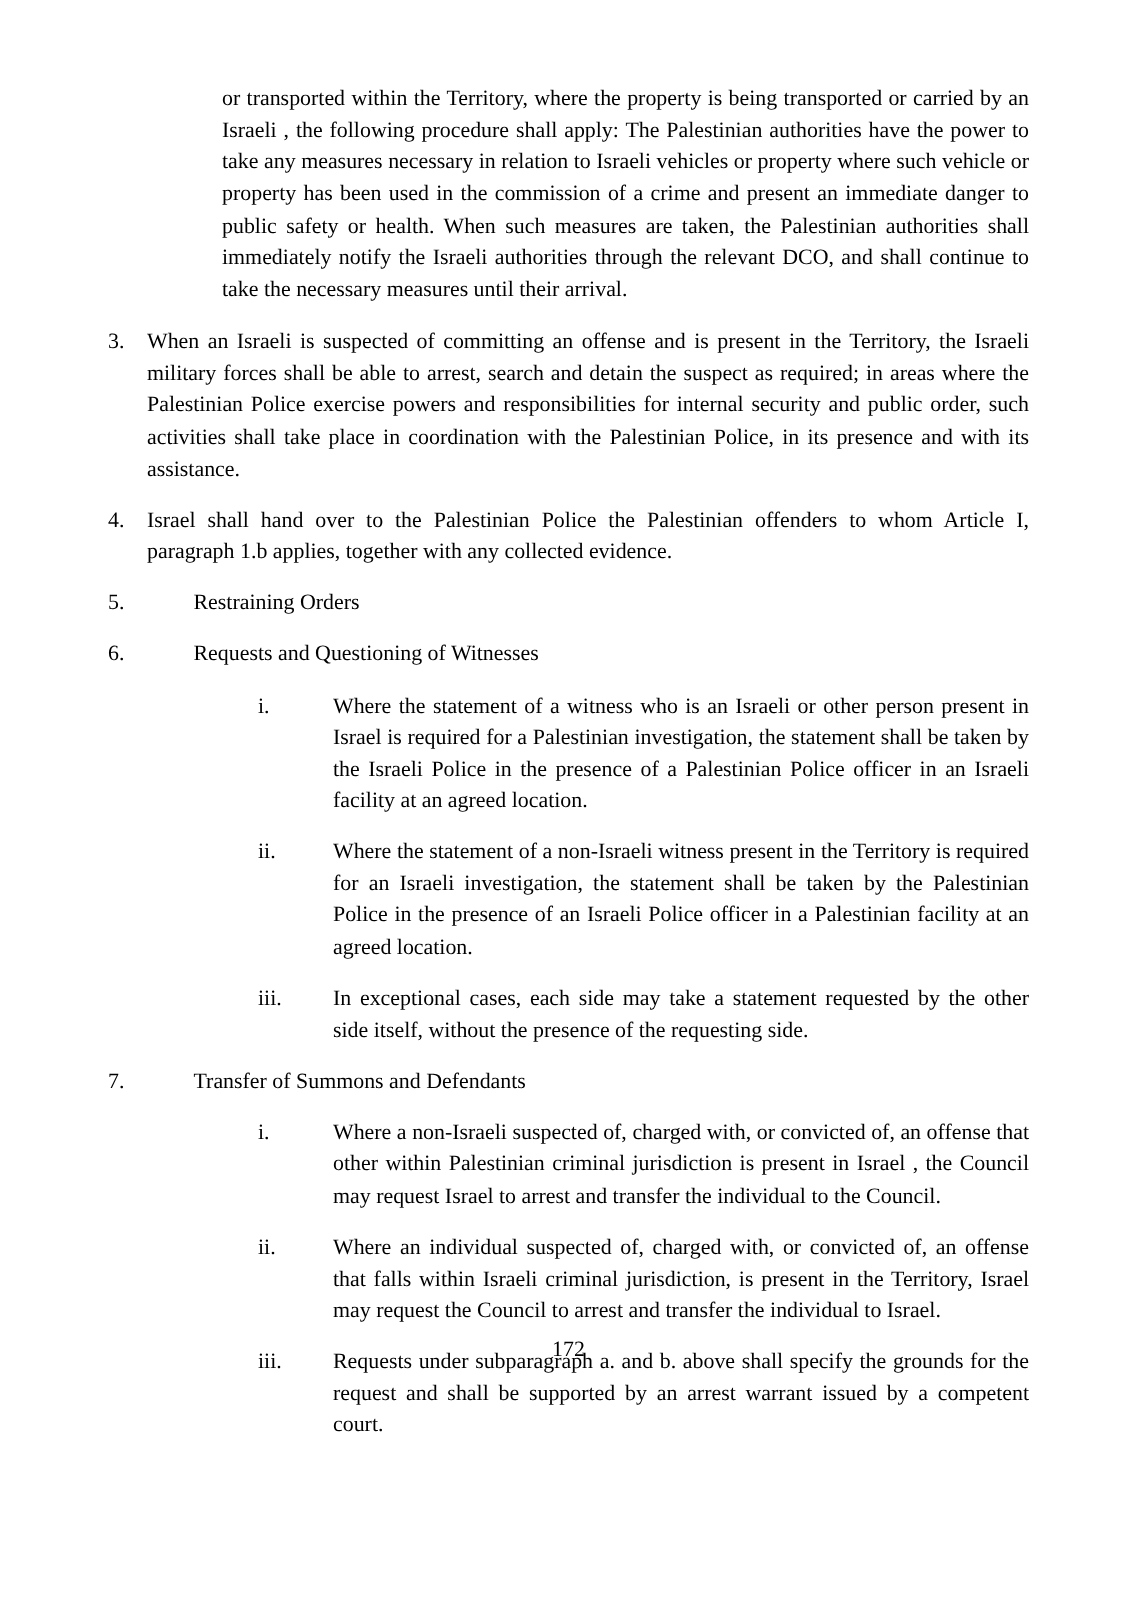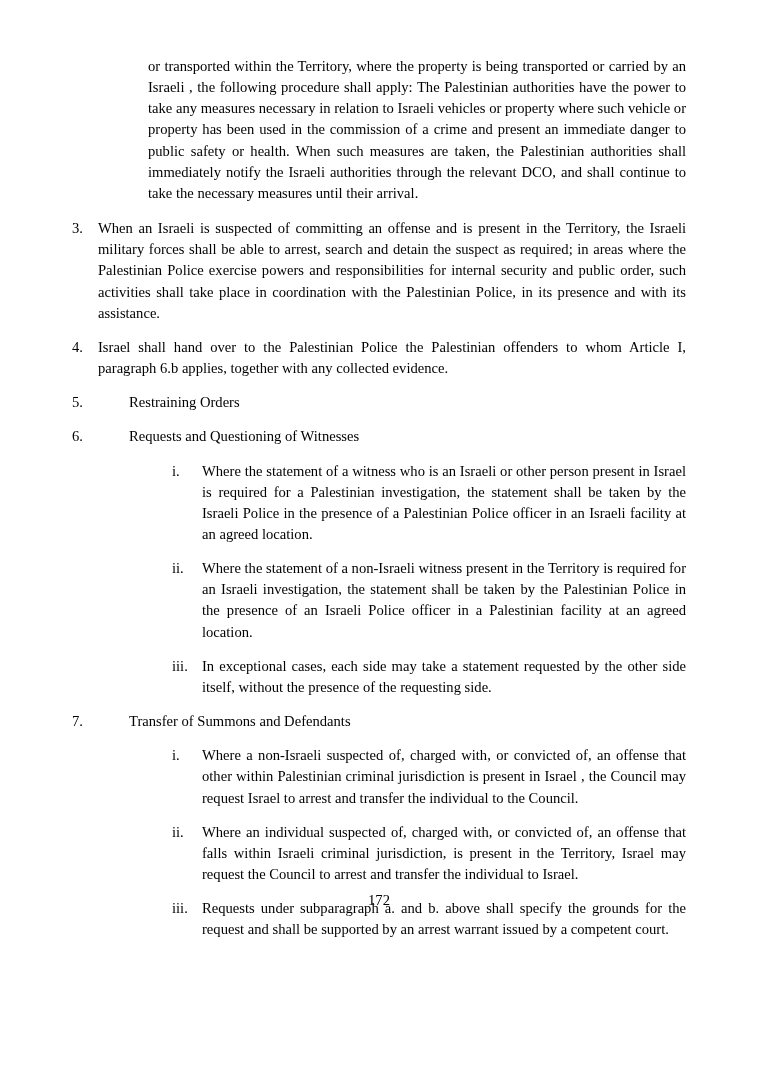--- a/index.html
+++ b/index.html
@@ -69,20 +69,21 @@
   .roman .rnum {
     position: absolute;
     left: 0;
     top: 0;
     width: 26px;
     text-align: left;
   }
   .roman .txt {
     display: block;
     text-align: justify;
+    margin-left: 20px;
   }
   .page-number {
     position: absolute;
     left: 0;
     right: 0;
     bottom: 46px;
     text-align: center;
     font-size: 14.6px;
   }
 </style>
@@ -94,21 +95,21 @@
 
     <p class="cont-para">or transported within the Territory, where the property is being transported or carried by an Israeli , the following procedure shall apply: The Palestinian authorities have the power to take any measures necessary in relation to Israeli vehicles or property where such vehicle or property has been used in the commission of a crime and present an immediate danger to public safety or health. When such measures are taken, the Palestinian authorities shall immediately notify the Israeli authorities through the relevant DCO, and shall continue to take the necessary measures until their arrival.</p>
 
     <div class="clause">
       <span class="num">3.</span>
       <span class="txt">When an Israeli is suspected of committing an offense and is present in the Territory, the Israeli military forces shall be able to arrest, search and detain the suspect as required; in areas where the Palestinian Police exercise powers and responsibilities for internal security and public order, such activities shall take place in coordination with the Palestinian Police, in its presence and with its assistance.</span>
     </div>
 
     <div class="clause">
       <span class="num">4.</span>
-      <span class="txt">Israel shall hand over to the Palestinian Police the Palestinian offenders to whom Article I, paragraph 6.b applies, together with any collected evidence.</span>
+      <span class="txt">Israel shall hand over to the Palestinian Police the Palestinian offenders to whom Article I, paragraph 1.b applies, together with any collected evidence.</span>
     </div>
 
     <div class="clause single">
       <span class="num">5.</span>
       <span class="txt">Restraining Orders</span>
     </div>
 
     <div class="clause single">
       <span class="num">6.</span>
       <span class="txt">Requests and Questioning of Witnesses</span>

